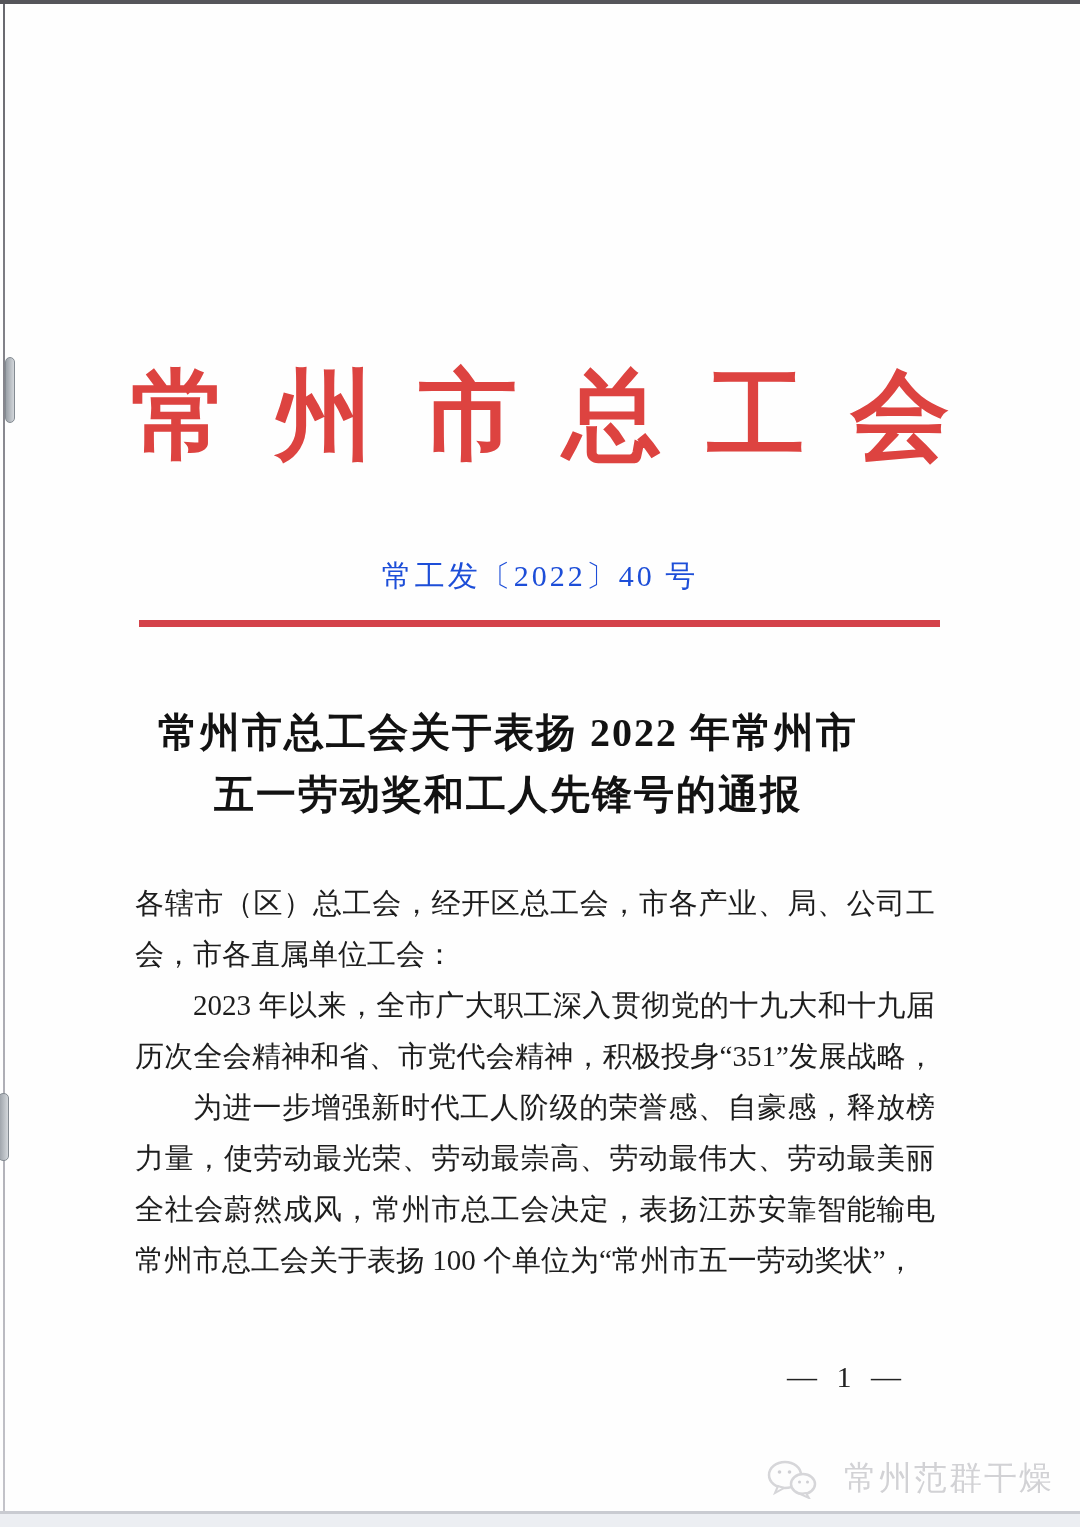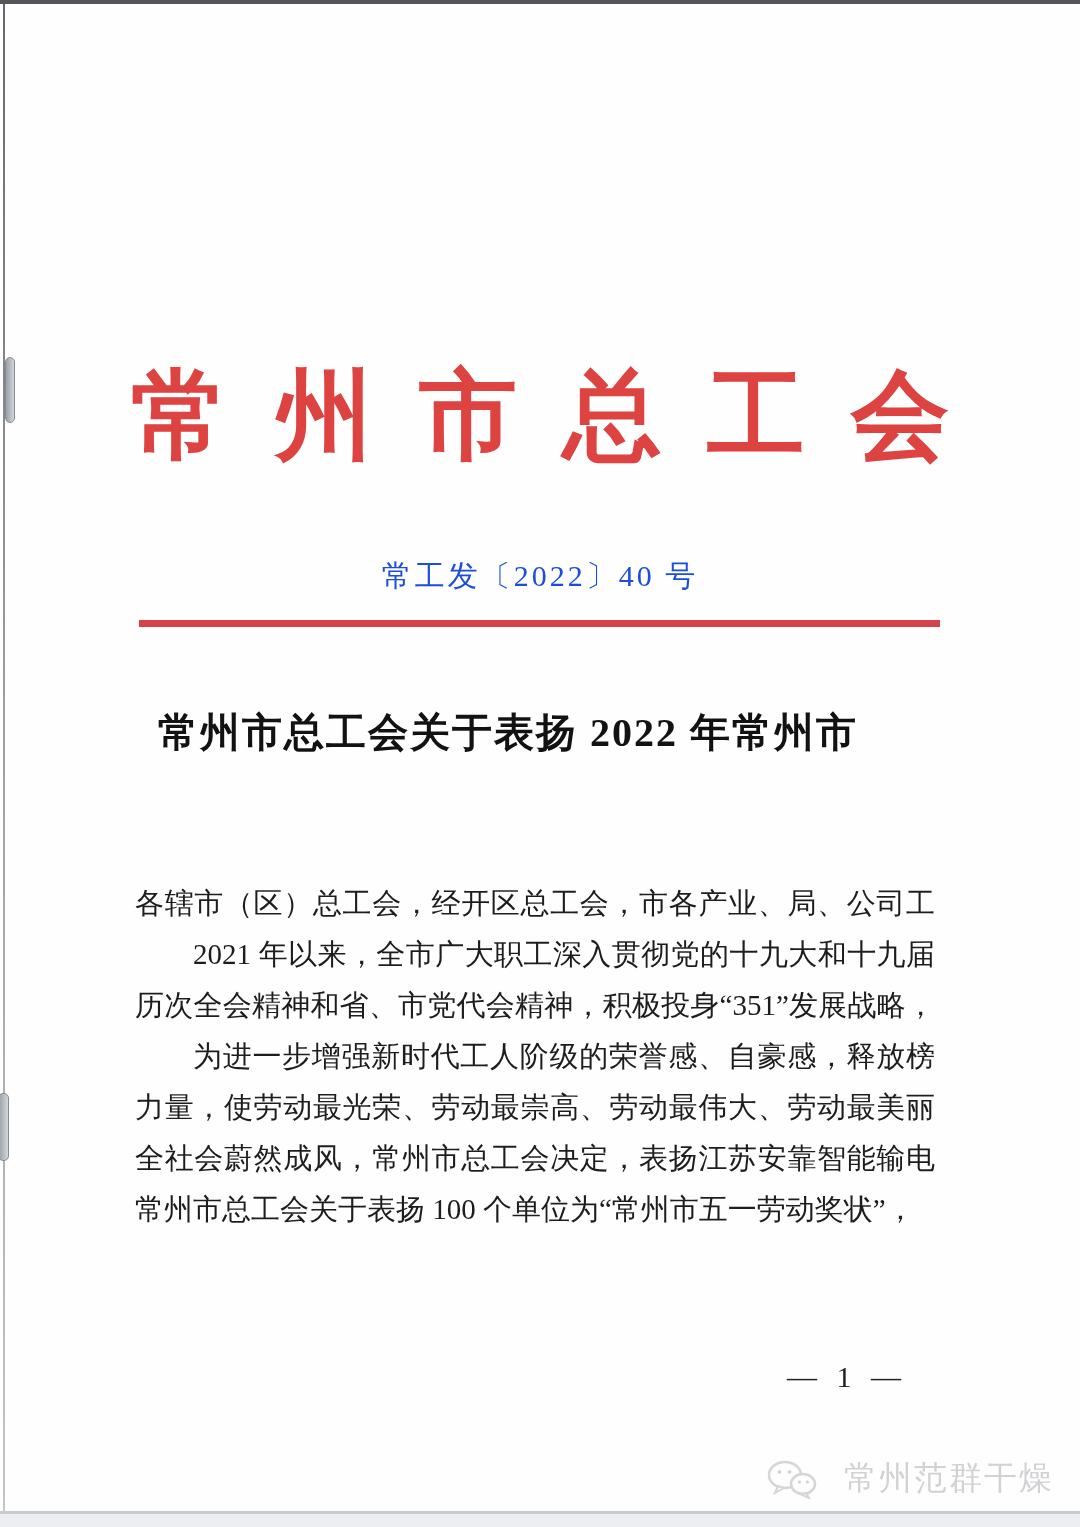--- a/index.html
+++ b/index.html
@@ -80,25 +80,27 @@
 <div class="org-title">
   <span>常州市总工会</span>
 </div>
 
 <div class="doc-number">常工发〔2022〕40 号</div>
 
 <div class="red-rule"></div>
 
 <div class="doc-title">
   <div>常州市总工会关于表扬 2022 年常州市</div>
+  <div>五一劳动奖和工人先锋号的通报</div>
 </div>
 
 <div class="doc-body">
   <div class="body-line fill">各辖市（区）总工会，经开区总工会，市各产业、局、公司工联</div>
-  <div class="body-line fill indent">2021 年以来，全市广大职工深入贯彻党的十九大和十九届</div>
+  <div class="body-line">会，市各直属单位工会：</div>
+  <div class="body-line fill indent">2023 年以来，全市广大职工深入贯彻党的十九大和十九届</div>
   <div class="body-line fill">历次全会精神和省、市党代会精神，积极投身“351”发展战略，</div>
   <div class="body-line fill indent">为进一步增强新时代工人阶级的荣誉感、自豪感，释放榜样</div>
   <div class="body-line fill">力量，使劳动最光荣、劳动最崇高、劳动最伟大、劳动最美丽在</div>
   <div class="body-line fill">全社会蔚然成风，常州市总工会决定，表扬江苏安靠智能输电工</div>
   <div class="body-line">常州市总工会关于表扬 100 个单位为“常州市五一劳动奖状”，</div>
 </div>
 
 <div class="page-number">— 1 —</div>
 
 <div class="watermark">

